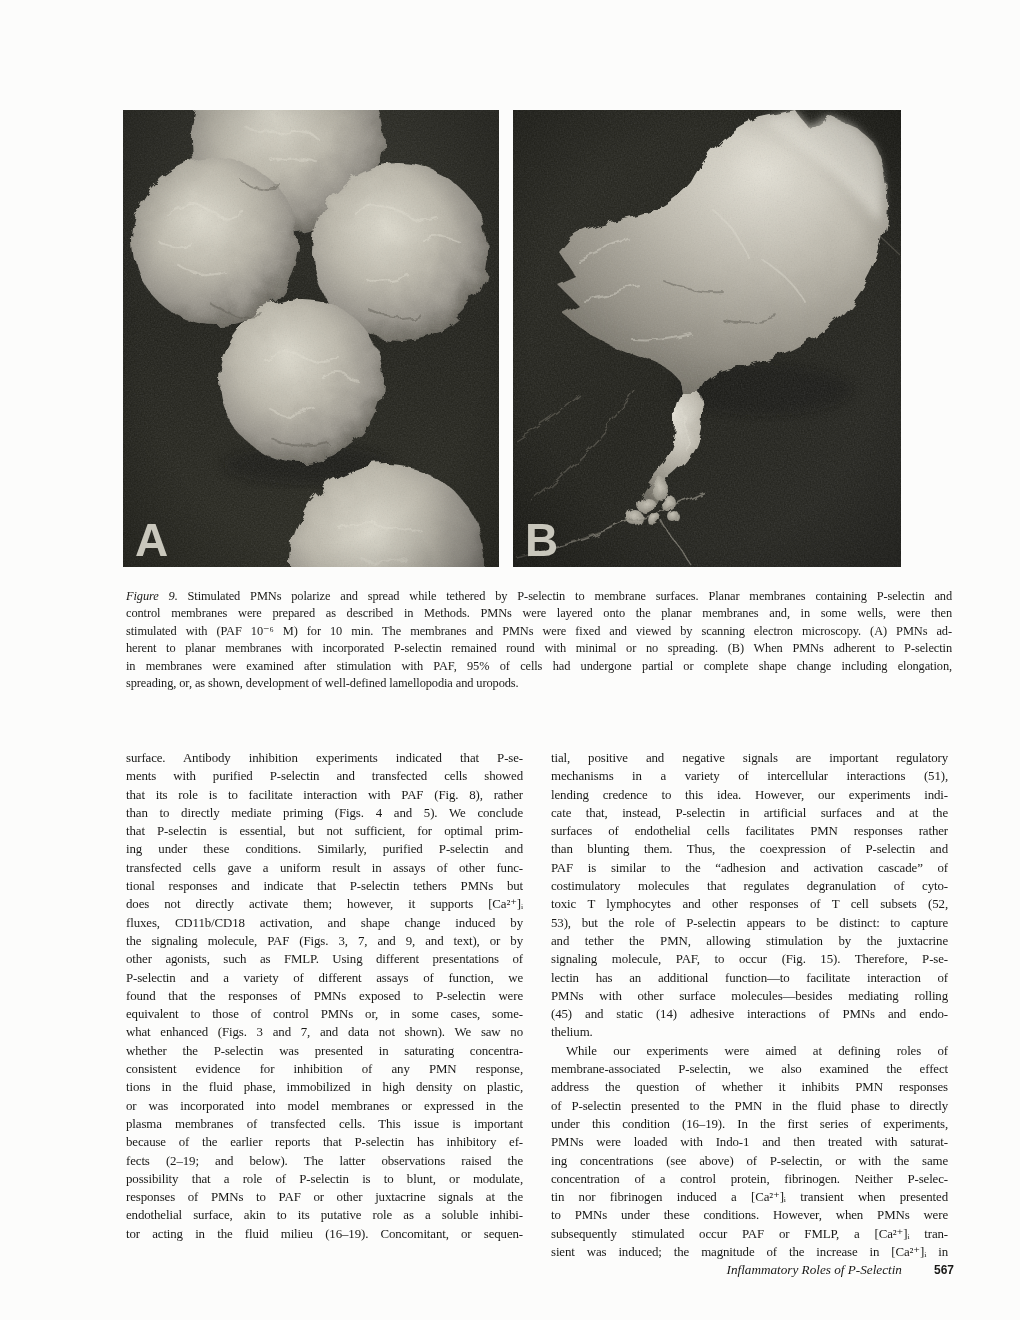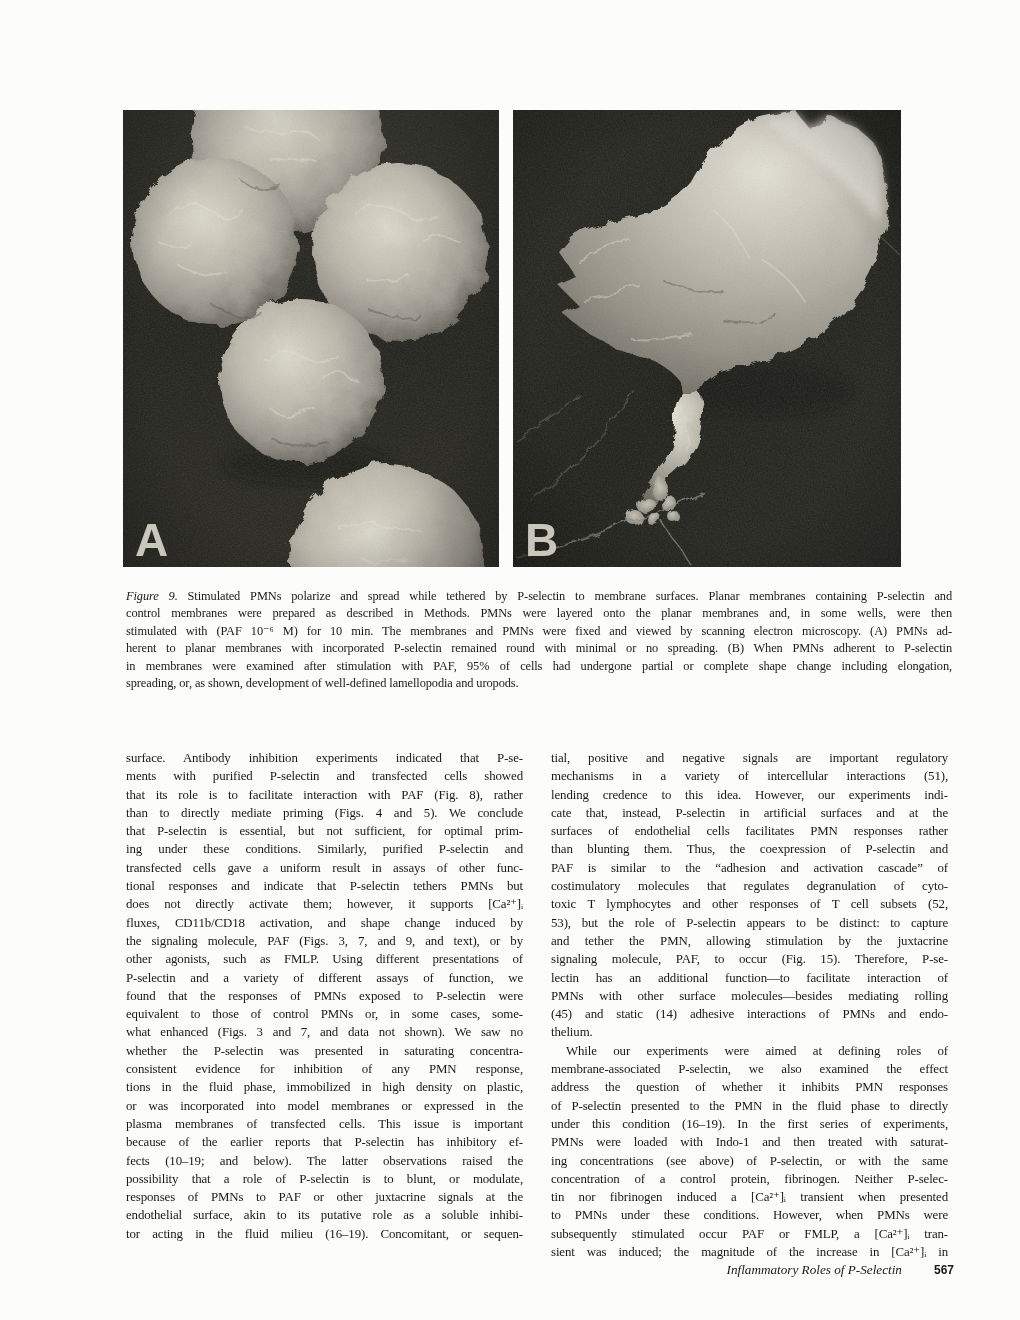--- a/index.html
+++ b/index.html
@@ -256,21 +256,21 @@
         <div class="line">P-selectin and a variety of different assays of function, we</div>
         <div class="line">found that the responses of PMNs exposed to P-selectin were</div>
         <div class="line">equivalent to those of control PMNs or, in some cases, some-</div>
         <div class="line">what enhanced (Figs. 3 and 7, and data not shown). We saw no</div>
         <div class="line">whether the P-selectin was presented in saturating concentra-</div>
         <div class="line">consistent evidence for inhibition of any PMN response,</div>
         <div class="line">tions in the fluid phase, immobilized in high density on plastic,</div>
         <div class="line">or was incorporated into model membranes or expressed in the</div>
         <div class="line">plasma membranes of transfected cells. This issue is important</div>
         <div class="line">because of the earlier reports that P-selectin has inhibitory ef-</div>
-        <div class="line">fects (10–19; and below). The latter observations raised the</div>
+        <div class="line">fects (2–19; and below). The latter observations raised the</div>
         <div class="line">possibility that a role of P-selectin is to blunt, or modulate,</div>
         <div class="line">responses of PMNs to PAF or other juxtacrine signals at the</div>
         <div class="line">endothelial surface, akin to its putative role as a soluble inhibi-</div>
         <div class="line">tor acting in the fluid milieu (16–19). Concomitant, or sequen-</div>
       </div>
     <div class="col">
         <div class="line">tial, positive and negative signals are important regulatory</div>
         <div class="line">mechanisms in a variety of intercellular interactions (51),</div>
         <div class="line">lending credence to this idea. However, our experiments indi-</div>
         <div class="line">cate that, instead, P-selectin in artificial surfaces and at the</div>

